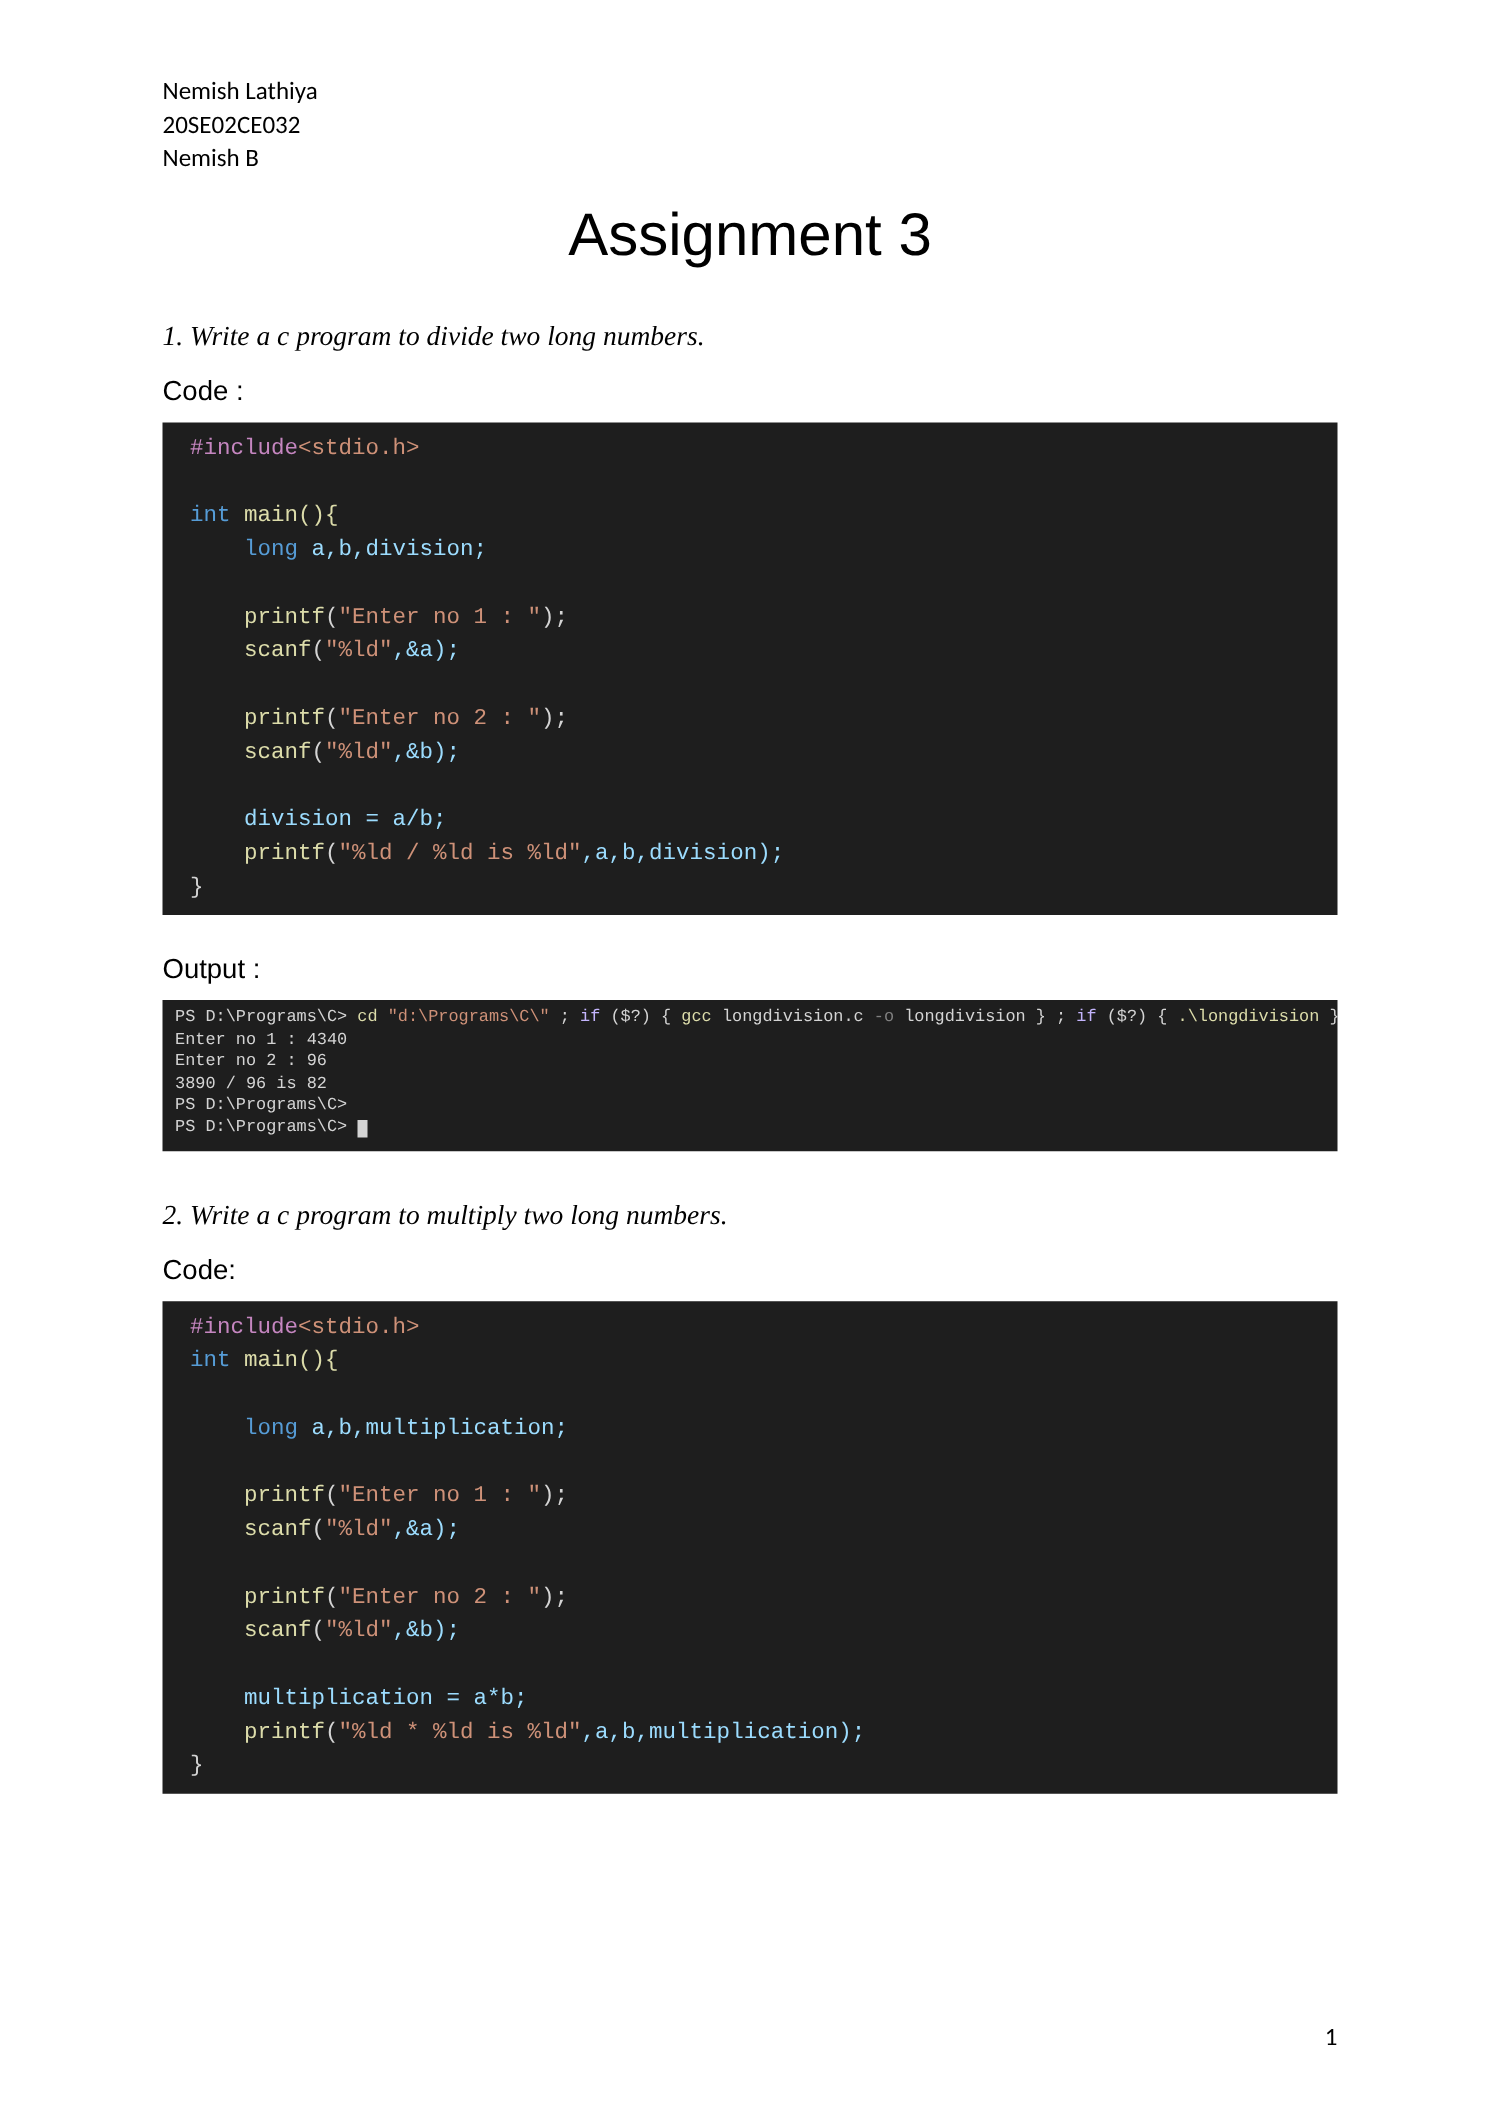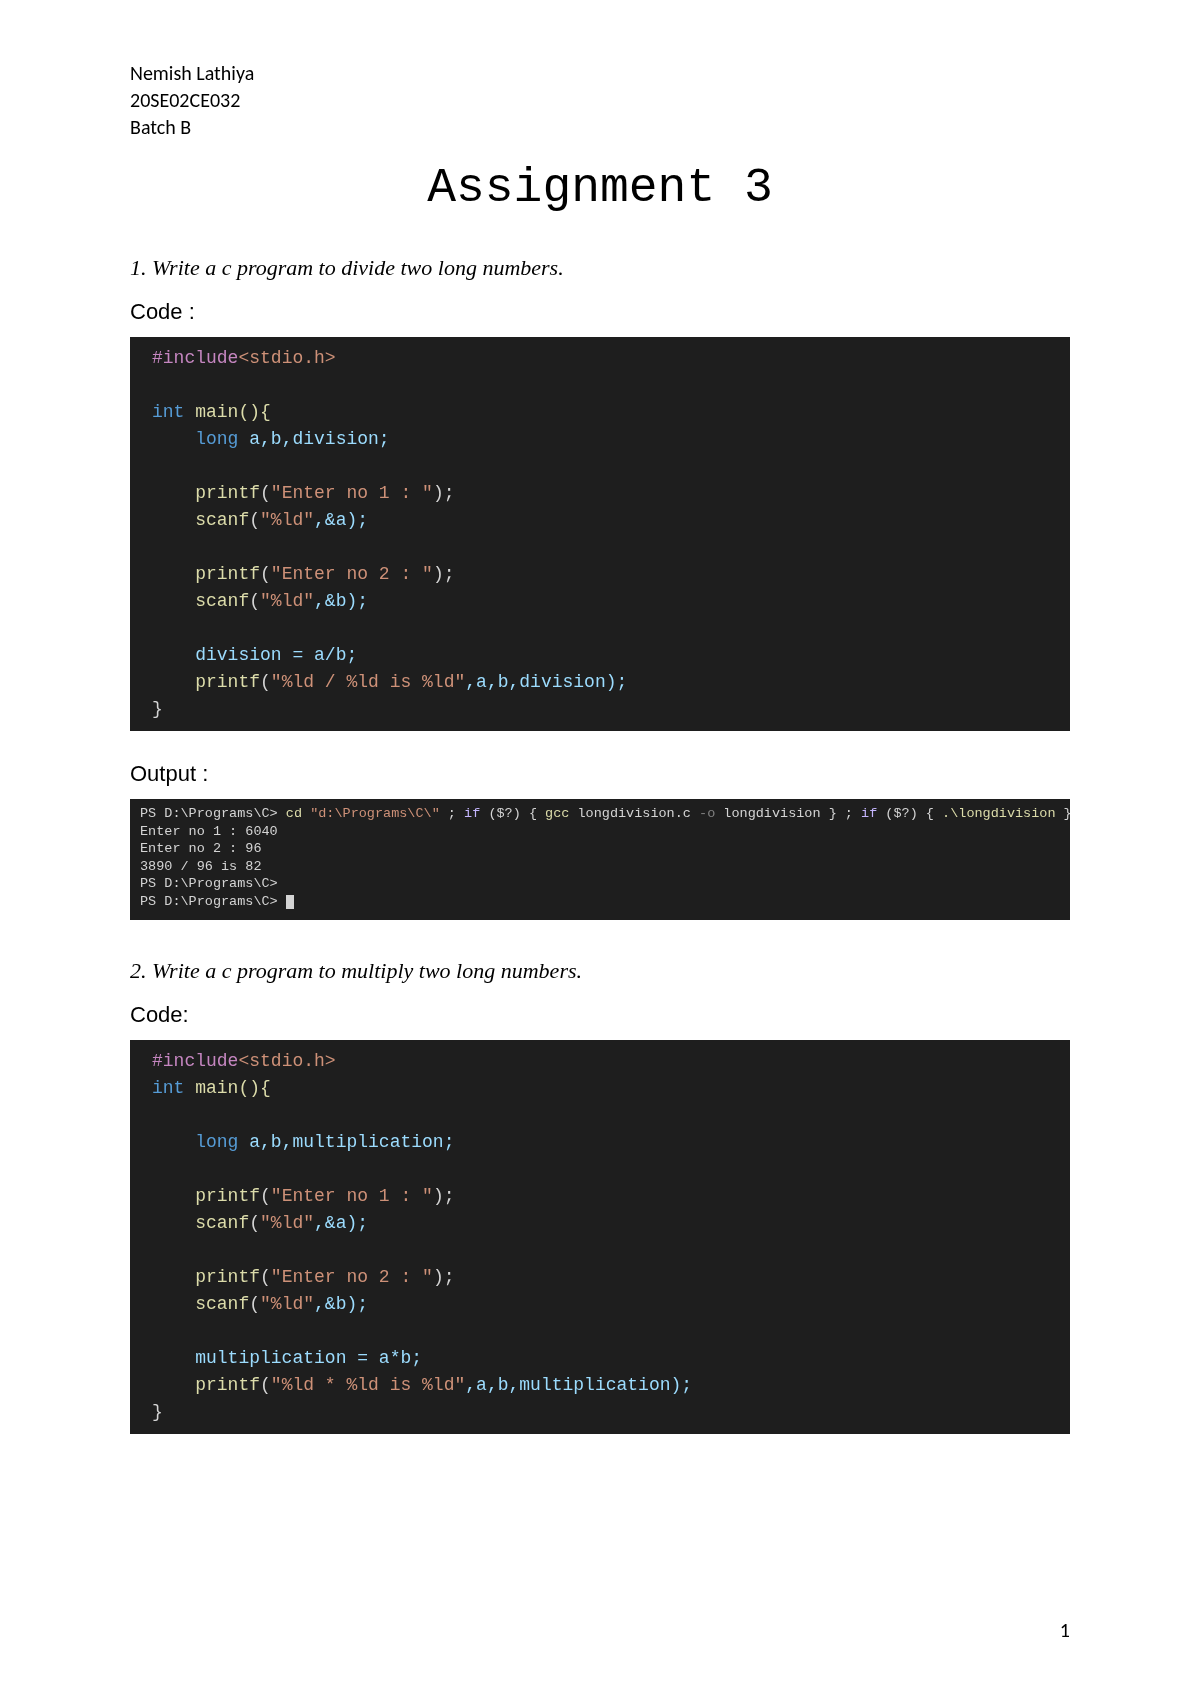--- a/index.html
+++ b/index.html
@@ -15,21 +15,21 @@
   .header-row {
     display: flex;
     justify-content: space-between;
     font-size: 20px;
     line-height: 1.35;
     margin-bottom: 18px;
   }
   .header-left, .header-right { }
   .header-right { text-align: right; }
   .title {
-    font-family: Liberation Mono, monospace;
+    font-family: Liberation Sans, sans-serif;
     font-size: 48px;
     text-align: center;
     margin: 20px 0 40px 0;
     font-weight: normal;
   }
   .question {
     font-family: 'Times New Roman', Times, serif;
     font-size: 22px;
     margin-bottom: 18px;
     font-style: italic;
@@ -85,21 +85,21 @@
     font-size: 20px;
   }
 </style>
 </head>
 <body>
 
 <div class="header-row">
   <div class="header-left">
     <div>Nemish Lathiya</div>
     <div>20SE02CE032</div>
-    <div>Batch B</div>
+    <div>Nemish B</div>
   </div>
 </div>
 
 <h1 class="title">Assignment 3</h1>
 
 <div class="question">1. Write a c program to divide two long numbers.</div>
 <div class="label">Code :</div>
 
 <div class="code-block"><span class="kw-pink">#include</span><span class="str">&lt;stdio.h&gt;</span>
 
@@ -112,21 +112,21 @@
 <span class="fn-yellow">    printf</span><span class="plain">(</span><span class="str">"Enter no 2 : "</span><span class="plain">);</span>
 <span class="fn-yellow">    scanf</span><span class="plain">(</span><span class="str">"%ld"</span><span class="var">,&amp;b);</span>
 
 <span class="var">    division = a/b;</span>
 <span class="fn-yellow">    printf</span><span class="plain">(</span><span class="str">"%ld / %ld is %ld"</span><span class="var">,a,b,division);</span>
 <span class="plain">}</span></div>
 
 <div class="label">Output :</div>
 
 <div class="term-block"><span class="plain">PS D:\Programs\C&gt; </span><span class="term-yellow">cd </span><span class="term-orange">"d:\Programs\C\"</span><span class="plain"> ; </span><span class="term-cyan">if</span><span class="plain"> ($?) { </span><span class="term-yellow">gcc</span><span class="plain"> longdivision.c </span><span class="term-gray">-o</span><span class="plain"> longdivision } ; </span><span class="term-cyan">if</span><span class="plain"> ($?) { </span><span class="term-yellow">.\longdivision</span><span class="plain"> }</span>
-<span class="plain">Enter no 1 : 6040</span>
+<span class="plain">Enter no 1 : 4340</span>
 <span class="plain">Enter no 2 : 96</span>
 <span class="plain">3890 / 96 is 82</span>
 <span class="plain">PS D:\Programs\C&gt;</span>
 <span class="plain">PS D:\Programs\C&gt; </span><span class="cursor"></span></div>
 
 <div class="question">2. Write a c program to multiply two long numbers.</div>
 <div class="label">Code:</div>
 
 <div class="code-block"><span class="kw-pink">#include</span><span class="str">&lt;stdio.h&gt;</span>
 <span class="kw-blue">int</span><span class="fn-yellow"> main(){</span>

